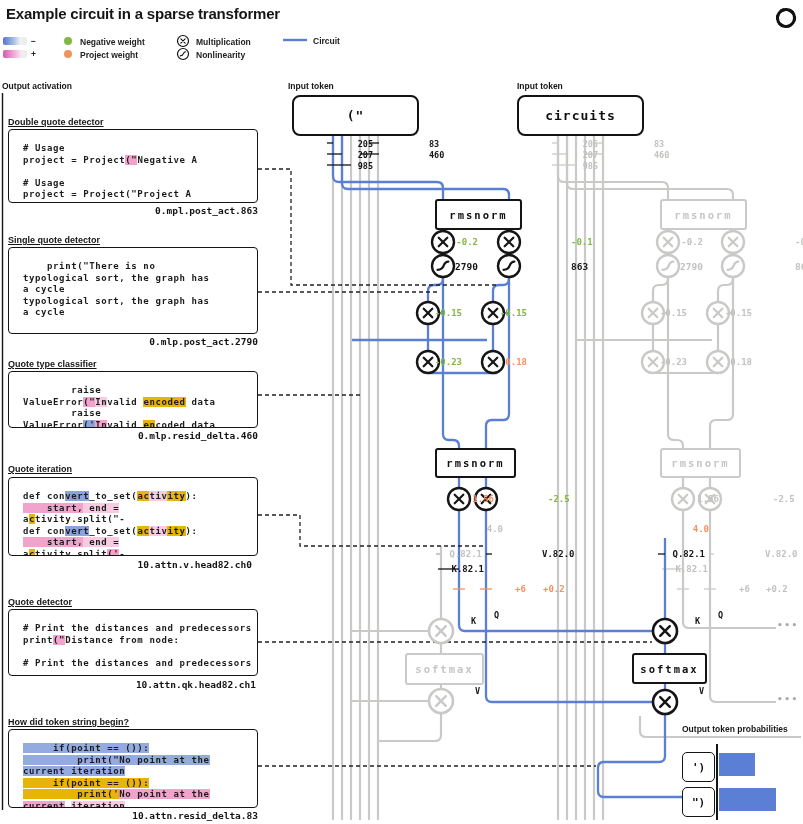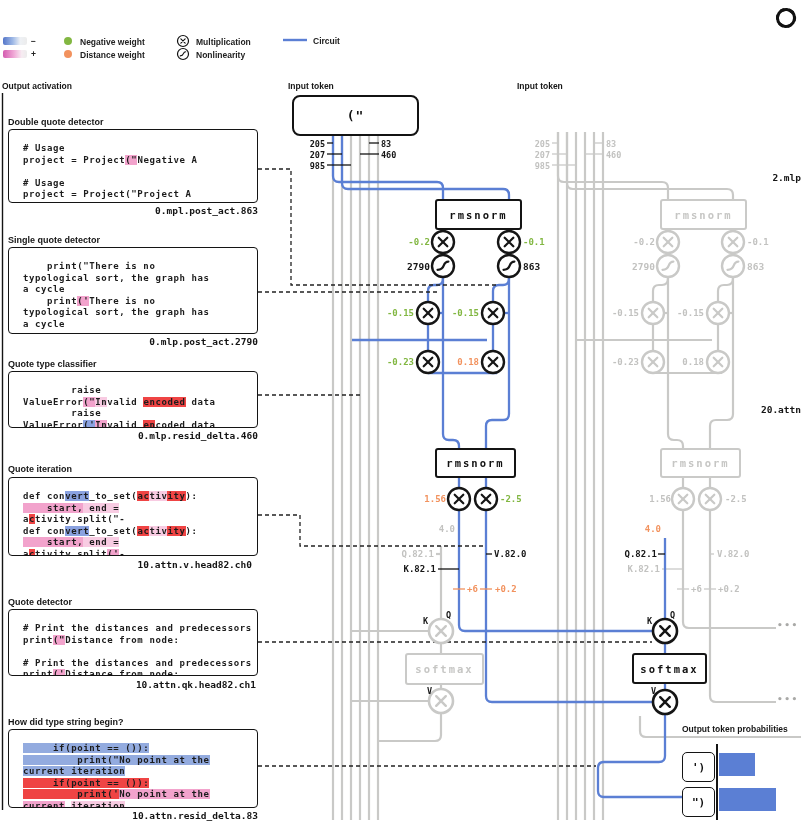--- a/index.html
+++ b/index.html
@@ -3,47 +3,47 @@
 <meta charset="utf-8">
 <style>
   html,body{margin:0;padding:0;background:#fff;}
   .canvas{position:relative;width:803px;height:824px;background:#fff;overflow:hidden;
           font-family:"Liberation Sans",sans-serif;color:#111;}
   svg.wire{position:absolute;left:0;top:0;}
   
   .title{position:absolute;font:700 15px "Liberation Sans",sans-serif;letter-spacing:-.2px;color:#161616;white-space:nowrap;}
   .sec{position:absolute;font:700 8.5px "Liberation Sans",sans-serif;color:#161616;white-space:nowrap;}
   .leg{position:absolute;font:600 8.5px "Liberation Sans",sans-serif;color:#222;white-space:nowrap;}
-  .lbl{position:absolute;font:700 9px "DejaVu Sans Mono",monospace;color:#161616;white-space:nowrap;}
+  .lbl{position:absolute;font:700 9px "DejaVu Sans Mono",monospace;color:#161616;white-space:nowrap;margin-left:48px;}
   .lbl.big{font-size:9.5px;}
   .ra{transform:translateX(-100%);}
   .green{color:#82b742}.orange{color:#f2925e}.grayc{color:#c2c2c0}
   .dots{position:absolute;font:700 9px "DejaVu Sans",sans-serif;color:#a9a9a7;letter-spacing:1.5px;}
   
   .tokbox{position:absolute;background:#fff;border:2px solid #131313;border-radius:8px;
           display:flex;align-items:center;justify-content:center;
           font:700 13px "DejaVu Sans Mono",monospace;letter-spacing:1px;color:#111;}
   .opbox{position:absolute;background:#fff;border:2px solid #141414;border-radius:3px;
          display:flex;align-items:center;justify-content:center;
          font:600 10.5px "DejaVu Sans Mono",monospace;letter-spacing:2px;color:#111;}
   .opbox.inactive{border-color:#cacac8;color:#c6c6c4;}
   .outtok{position:absolute;background:#fff;border:1.6px solid #141414;border-radius:5px;
           display:flex;align-items:center;justify-content:center;
           font:700 11px "DejaVu Sans Mono",monospace;color:#111;}
   .bar{position:absolute;height:23px;background:#5b7fd4;}
   .axis{position:absolute;width:2px;background:#141414;}
   
-  .cb-title{position:absolute;font:700 9px "Liberation Sans",sans-serif;color:#161616;white-space:nowrap;}
+  .cb-title{position:absolute;font:700 9px "Liberation Sans",sans-serif;color:#161616;white-space:nowrap;text-decoration:underline;}
   .cbox{position:absolute;width:250px;background:#fff;border:1.6px solid #141414;border-radius:4px;
         padding:5px 6px;box-sizing:border-box;overflow:hidden;}
   .cbox pre{margin:8px;font:700 9px "DejaVu Sans Mono",monospace;letter-spacing:.6px;
             line-height:11.5px;color:#1c1c1c;white-space:pre;}
   .cb-label{position:absolute;font:700 9.5px "DejaVu Sans Mono",monospace;color:#141414;white-space:nowrap;}
   .hl-p{background:#f2a3cc}.hl-pl{background:#f8cbe2}.hl-b{background:#8aa2e0}
-  .hl-bl{background:#ef4444}.hl-b2{background:#93abdf}
+  .hl-bl{background:#eab308}.hl-b2{background:#93abdf}
   
   .swatch{position:absolute;width:24px;height:8px;border-radius:2px;}
   .sw-neg{background:linear-gradient(90deg,#5576c9 0%,#9db8e6 40%,#eef1f5 72%,#ececec 100%);}
   .sw-pos{background:linear-gradient(90deg,#d45cb0 0%,#f0a8d6 45%,#f7ecf2 78%,#ececec 100%);}
 </style>
 </head>
 <body>
 
 <div class="canvas">
 
@@ -199,37 +199,39 @@
     <g transform="translate(786,18)" stroke="#111" stroke-width="3" fill="none">
       <path d="M3,-8 A8.5,8.5 0 0 1 8,3"></path>
       <path d="M3,-8 A8.5,8.5 0 0 1 8,3" transform="rotate(60)"></path>
       <path d="M3,-8 A8.5,8.5 0 0 1 8,3" transform="rotate(120)"></path>
       <path d="M3,-8 A8.5,8.5 0 0 1 8,3" transform="rotate(180)"></path>
       <path d="M3,-8 A8.5,8.5 0 0 1 8,3" transform="rotate(240)"></path>
       <path d="M3,-8 A8.5,8.5 0 0 1 8,3" transform="rotate(300)"></path>
     </g>
   </svg>
 
+  <div class="title" style="left:6px;top:5px">Example circuit in a sparse transformer</div>
   <div class="swatch sw-neg" style="left:3px;top:37px"></div>
   <div class="swatch sw-pos" style="left:3px;top:50px"></div>
   <div class="leg" style="left:31px;top:36px">−</div>
   <div class="leg" style="left:31px;top:49px">+</div>
   <div class="leg" style="left:80px;top:37px">Negative weight</div>
-  <div class="leg" style="left:80px;top:50px">Distance weight</div>
+  <div class="leg" style="left:80px;top:50px">Project weight</div>
   <div class="leg" style="left:196px;top:37px">Multiplication</div>
   <div class="leg" style="left:196px;top:50px">Nonlinearity</div>
   <div class="leg" style="left:313px;top:36px">Circuit</div>
 
   <div class="sec" style="left:2px;top:81px">Output activation</div>
   <div class="sec" style="left:288px;top:81px">Input token</div>
   <div class="sec" style="left:517px;top:81px">Input token</div>
   <div class="lbl big ra" style="left:801px;top:172px">2.mlp</div>
   <div class="lbl big ra" style="left:801px;top:404px">20.attn</div>
 
   <div class="tokbox" style="left:292px;top:95px;width:123px;height:37px">("</div>
+  <div class="tokbox" style="left:517px;top:95px;width:123px;height:37px">circuits</div>
 
   <span class="lbl ra" style="left:325px;top:139px;font-size:8.5px">205</span>
   <span class="lbl ra" style="left:325px;top:150px;font-size:8.5px">207</span>
   <span class="lbl ra" style="left:325px;top:161px;font-size:8.5px">985</span>
   <span class="lbl" style="left:381px;top:139px;font-size:8.5px">83</span>
   <span class="lbl" style="left:381px;top:150px;font-size:8.5px">460</span>
   <span class="lbl ra grayc" style="left:550px;top:139px;font-size:8.5px">205</span>
   <span class="lbl ra grayc" style="left:550px;top:150px;font-size:8.5px">207</span>
   <span class="lbl ra grayc" style="left:550px;top:161px;font-size:8.5px">985</span>
   <span class="lbl grayc" style="left:606px;top:139px;font-size:8.5px">83</span>
@@ -285,43 +287,43 @@
   <span class="dots" style="left:777px;top:694px">•••</span>
 
   <div class="cb-title" style="left:8px;top:117px">Double quote detector</div>
   <div class="cbox" style="left:8px;top:129px;height:74px">
       <pre><div><span># Usage</span></div><div><span>project = Project</span><span class="hl-p">("</span><span>Negative A</span></div><div>&nbsp;</div><div><span># Usage</span></div><div><span>project = Project("Project A</span></div></pre>
     </div>
   <div class="cb-label ra" style="left:258px;top:205px">0.mpl.post_act.863</div>
 
   <div class="cb-title" style="left:8px;top:235px">Single quote detector</div>
   <div class="cbox" style="left:8px;top:247px;height:87px">
-      <pre><div><span>    print("There is no</span></div><div><span>typological sort, the graph has</span></div><div><span>a cycle</span></div><div><span>    print</span><span class="hl-p">('</span><span>There is no</span></div><div><span>typological sort, the graph has</span></div><div><span>a cycle</span></div></pre>
+      <pre><div><span>    print("There is no</span></div><div><span>typological sort, the graph has</span></div><div><span>a cycle</span></div><div><span>typological sort, the graph has</span></div><div><span>a cycle</span></div></pre>
     </div>
   <div class="cb-label ra" style="left:258px;top:336px">0.mlp.post_act.2790</div>
 
   <div class="cb-title" style="left:8px;top:359px">Quote type classifier</div>
   <div class="cbox" style="left:8px;top:371px;height:57px">
       <pre><div><span>        raise</span></div><div><span>ValueError</span><span class="hl-p">("</span><span class="hl-pl">In</span><span>valid </span><span class="hl-bl">encoded</span><span> data</span></div><div><span>        raise</span></div><div><span>ValueError</span><span class="hl-b">('</span><span class="hl-p">In</span><span>valid </span><span class="hl-bl">en</span><span>coded data</span></div></pre>
     </div>
   <div class="cb-label ra" style="left:258px;top:430px">0.mlp.resid_delta.460</div>
 
   <div class="cb-title" style="left:8px;top:464px">Quote iteration</div>
   <div class="cbox" style="left:8px;top:477px;height:79px">
       <pre><div><span>def con</span><span class="hl-b">vert</span><span>_to_set(</span><span class="hl-bl">ac</span><span class="hl-pl">tiv</span><span class="hl-bl">ity</span><span>):</span></div><div><span class="hl-p">    start,</span><span class="hl-pl"> end =</span></div><div><span>a</span><span class="hl-bl">c</span><span>tivity.split("-</span></div><div><span>def con</span><span class="hl-b">vert</span><span>_to_set(</span><span class="hl-bl">ac</span><span class="hl-pl">tiv</span><span class="hl-bl">ity</span><span>):</span></div><div><span class="hl-p">    start,</span><span class="hl-pl"> end =</span></div><div><span>a</span><span class="hl-bl">c</span><span>tivity.split</span><span class="hl-p">('</span><span>-</span></div></pre>
     </div>
   <div class="cb-label ra" style="left:252px;top:559px">10.attn.v.head82.ch0</div>
 
   <div class="cb-title" style="left:8px;top:597px">Quote detector</div>
   <div class="cbox" style="left:8px;top:609px;height:67px">
-      <pre><div><span># Print the distances and predecessors</span></div><div><span>print</span><span class="hl-p">("</span><span>Distance from node:</span></div><div>&nbsp;</div><div><span># Print the distances and predecessors</span></div><div><span>print</span><span class="hl-p">('</span><span>Distance from node:</span></div></pre>
+      <pre><div><span># Print the distances and predecessors</span></div><div><span>print</span><span class="hl-p">("</span><span>Distance from node:</span></div><div>&nbsp;</div><div><span># Print the distances and predecessors</span></div></pre>
     </div>
   <div class="cb-label ra" style="left:256px;top:679px">10.attn.qk.head82.ch1</div>
 
-  <div class="cb-title" style="left:8px;top:717px">How did type string begin?</div>
+  <div class="cb-title" style="left:8px;top:717px">How did token string begin?</div>
   <div class="cbox" style="left:8px;top:729px;height:79px">
       <pre><div><span class="hl-b2">     if(point == ()):</span></div><div><span class="hl-b2">         print("No point at the</span></div><div><span class="hl-b2">current iteration</span></div><div><span class="hl-bl">     if(point == ()):</span></div><div><span class="hl-bl">         print('</span><span class="hl-p">No point at the</span></div><div><span class="hl-p">current</span><span> </span><span class="hl-pl">iteration</span></div></pre>
     </div>
   <div class="cb-label ra" style="left:258px;top:810px">10.attn.resid_delta.83</div>
 
   <div class="sec" style="left:682px;top:724px">Output token probabilities</div>
   <div class="axis" style="left:716px;top:744px;height:76px"></div>
   <div class="outtok" style="left:682px;top:752px;width:31px;height:28px">')</div>
   <div class="bar" style="left: 719px; top: 753px; width: 36px;"></div>
   <div class="outtok" style="left:682px;top:787px;width:31px;height:28px">")</div>

